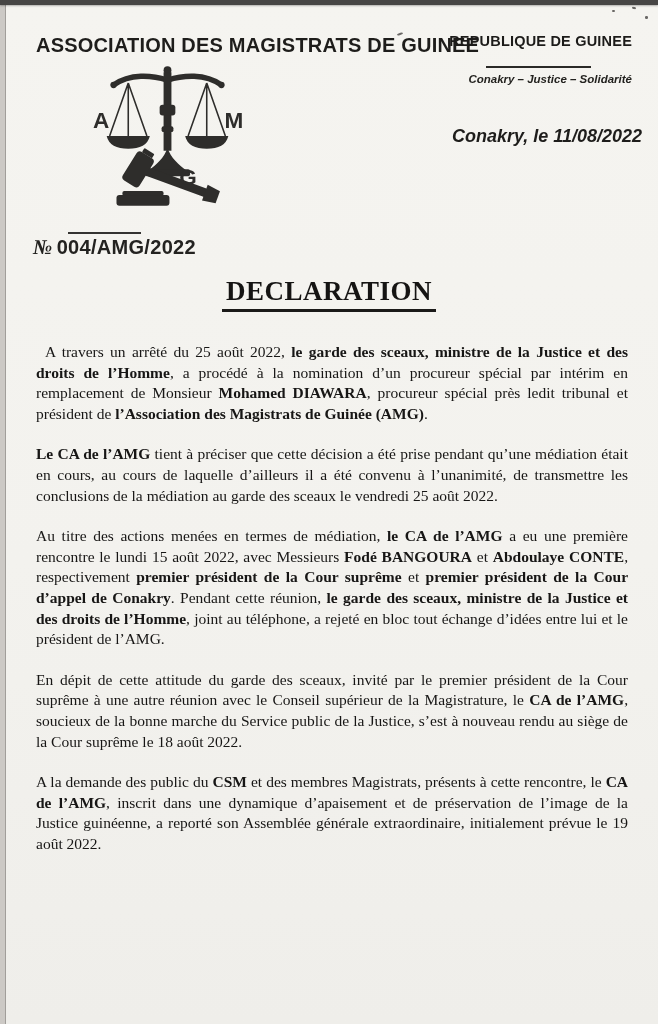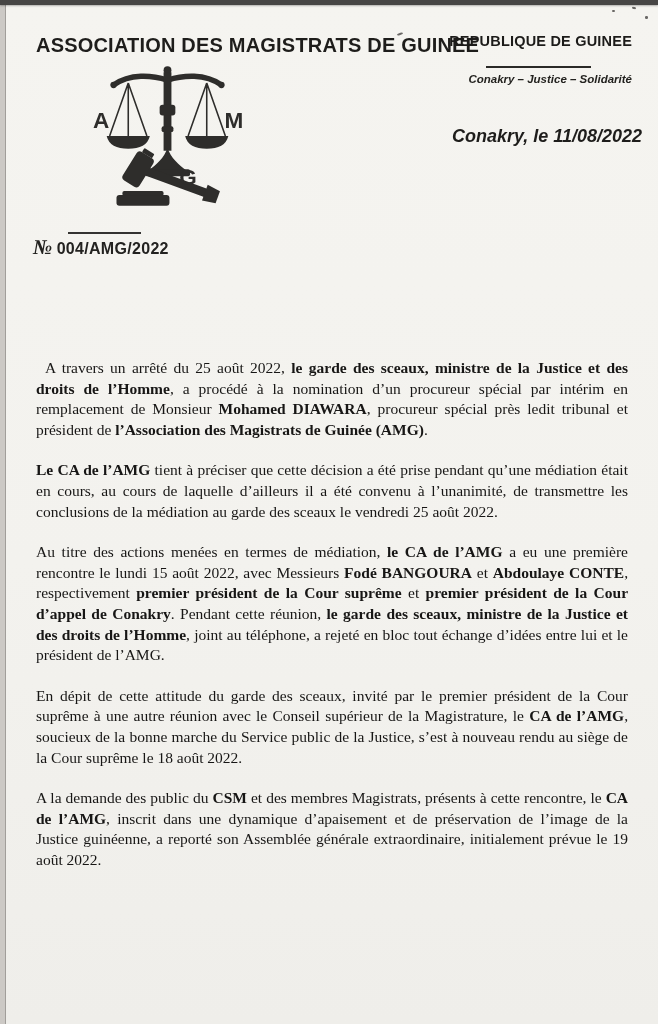--- a/index.html
+++ b/index.html
@@ -33,36 +33,36 @@
   .dateline {
     position:absolute; left:452px; top:126px;
     font-size:18px; font-weight:bold; font-style:italic; color:#1e1d1b; white-space:nowrap;
   }
 
   .logo { position:absolute; left:90px; top:58px; width:155px; height:158px; }
 
   .ref-rule { position:absolute; left:68px; top:232px; width:73px; height:2px; background:#343331; }
   .refno { position:absolute; left:33px; top:235px; white-space:nowrap; }
   .ref-sym { font-family:"Liberation Serif", serif; font-style:italic; font-weight:bold; font-size:21px; color:#232220; }
-  .ref-num { font-size:16px; font-weight:bold; letter-spacing:.3px; color:#232220; }
+  .ref-num { font-size:20px; font-weight:bold; letter-spacing:.3px; color:#232220; }
 
   .title-wrap { position:absolute; left:0; right:0; top:276px; text-align:center; }
   .title {
     display:inline-block; margin:0; padding:0 4px 2px 4px;
     font-family:"Liberation Serif", serif; font-size:27px; font-weight:bold;
     letter-spacing:.5px; color:#151413;
     border-bottom:3px solid #1b1a19;
   }
 
   .body {
     position:absolute; left:36px; top:342px; width:592px;
     font-family:"Liberation Serif", serif; font-size:15.5px; line-height:20.6px;
     text-align:justify; color:#171615;
   }
-  .body p { margin:16px 0 20px 0; }
+  .body p { margin:0 0 20px 0; }
   .body p.indent { text-indent:9px; }
   .b { font-weight:bold; }
 </style>
 </head>
 <body>
 
 <div class="page">
 
   <div class="edge-top"></div>
   <div class="edge-left"></div>
@@ -115,20 +115,23 @@
       <text x="91" y="128">G</text>
     </g>
   </svg>
 
   <div class="ref-rule"></div>
   <div class="refno">
     <span class="ref-sym">№</span>
     <span class="ref-num">004/AMG/2022</span>
   </div>
 
+  <div class="title-wrap">
+    <h1 class="title">DECLARATION</h1>
+  </div>
 
   <div class="body">
     <p class="indent"><span>A travers un arrêté du 25 août 2022, </span><span class="b">le garde des sceaux, ministre de la Justice et des droits de l’Homme</span><span>, a procédé à la nomination d’un procureur spécial par intérim en remplacement de Monsieur </span><span class="b">Mohamed DIAWARA</span><span>, procureur spécial près ledit tribunal et président de </span><span class="b">l’Association des Magistrats de Guinée (AMG)</span><span>.</span></p>
     <p><span class="b">Le CA de l’AMG</span><span> tient à préciser que cette décision a été prise pendant qu’une médiation était en cours, au cours de laquelle d’ailleurs il a été convenu à l’unanimité, de transmettre les conclusions de la médiation au garde des sceaux le vendredi 25 août 2022.</span></p>
     <p><span>Au titre des actions menées en termes de médiation, </span><span class="b">le CA de l’AMG</span><span> a eu une première rencontre le lundi 15 août 2022, avec Messieurs </span><span class="b">Fodé BANGOURA</span><span> et </span><span class="b">Abdoulaye CONTE</span><span>, respectivement </span><span class="b">premier président de la Cour suprême</span><span> et </span><span class="b">premier président de la Cour d’appel de Conakry</span><span>. Pendant cette réunion, </span><span class="b">le garde des sceaux, ministre de la Justice et des droits de l’Homme</span><span>, joint au téléphone, a rejeté en bloc tout échange d’idées entre lui et le président de l’AMG.</span></p>
     <p><span>En dépit de cette attitude du garde des sceaux, invité par le premier président de la Cour suprême à une autre réunion avec le Conseil supérieur de la Magistrature, le </span><span class="b">CA de l’AMG</span><span>, soucieux de la bonne marche du Service public de la Justice, s’est à nouveau rendu au siège de la Cour suprême le 18 août 2022.</span></p>
     <p><span>A la demande des public du </span><span class="b">CSM</span><span> et des membres Magistrats, présents à cette rencontre, le </span><span class="b">CA de l’AMG</span><span>, inscrit dans une dynamique d’apaisement et de préservation de l’image de la Justice guinéenne, a reporté son Assemblée générale extraordinaire, initialement prévue le 19 août 2022.</span></p>
   </div>
 
 </div>

